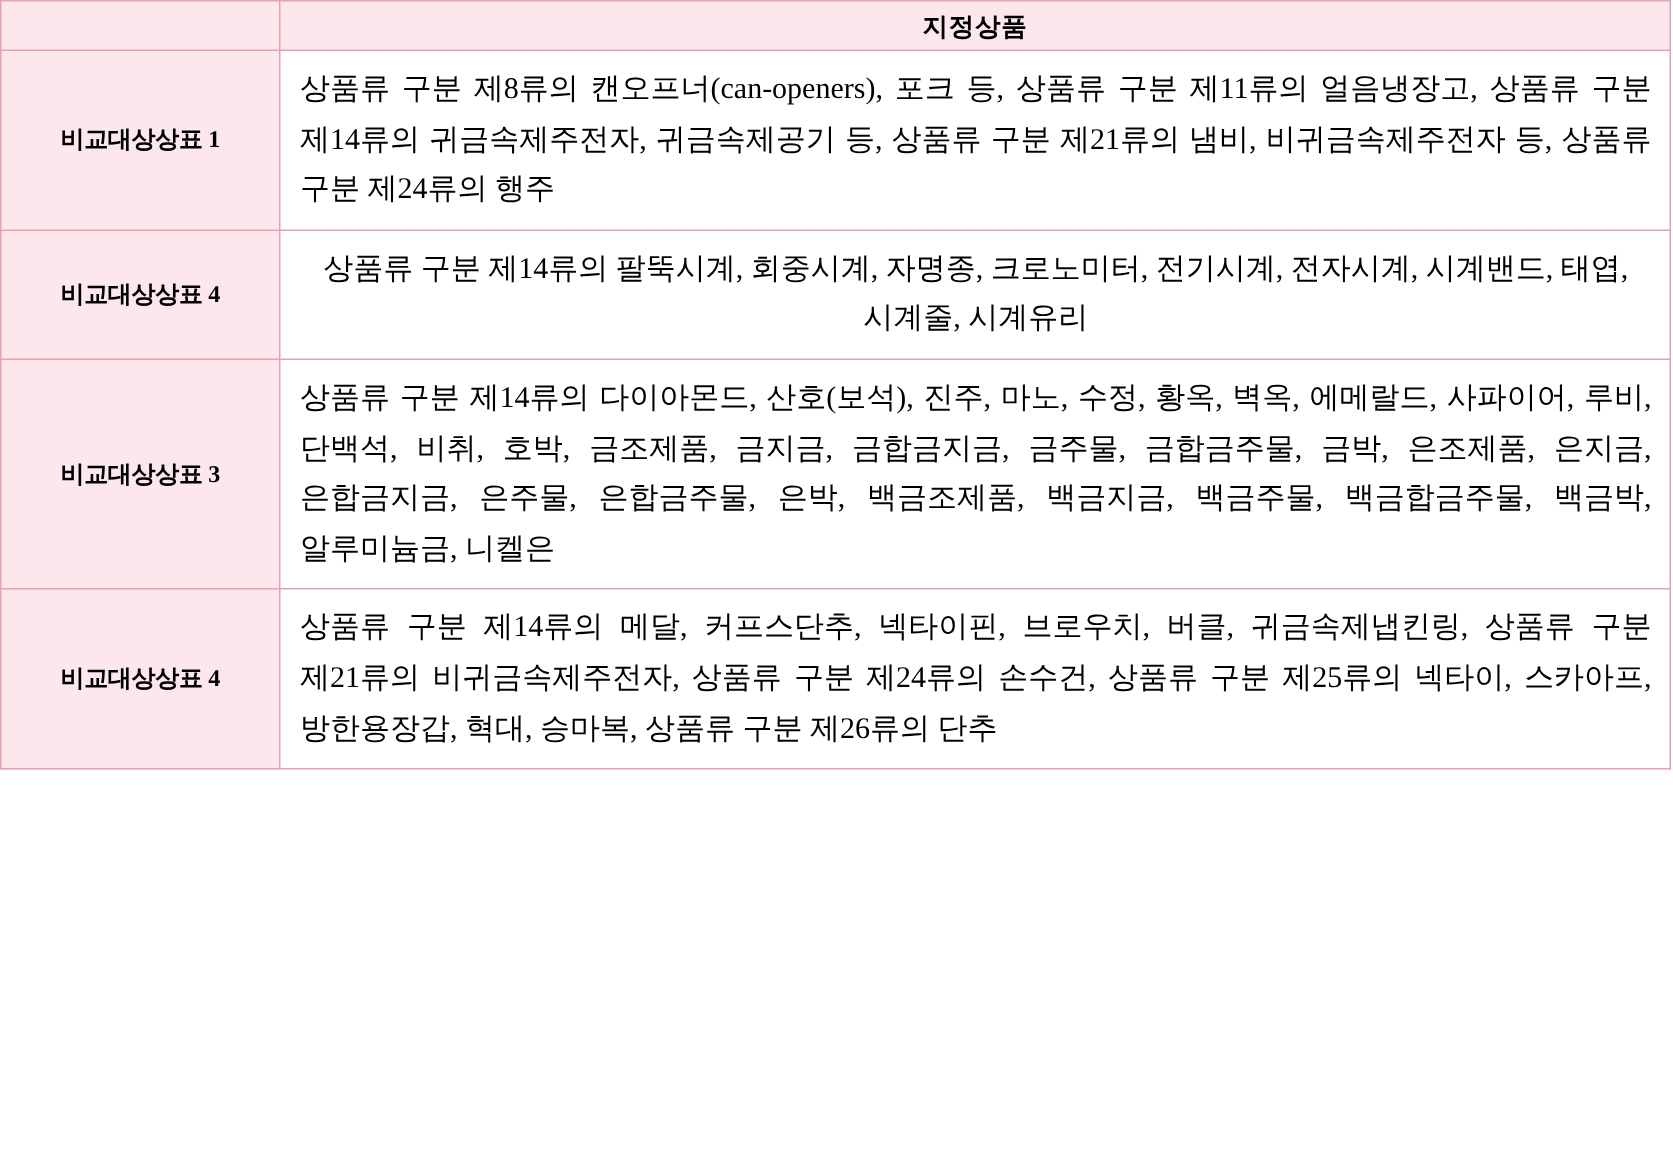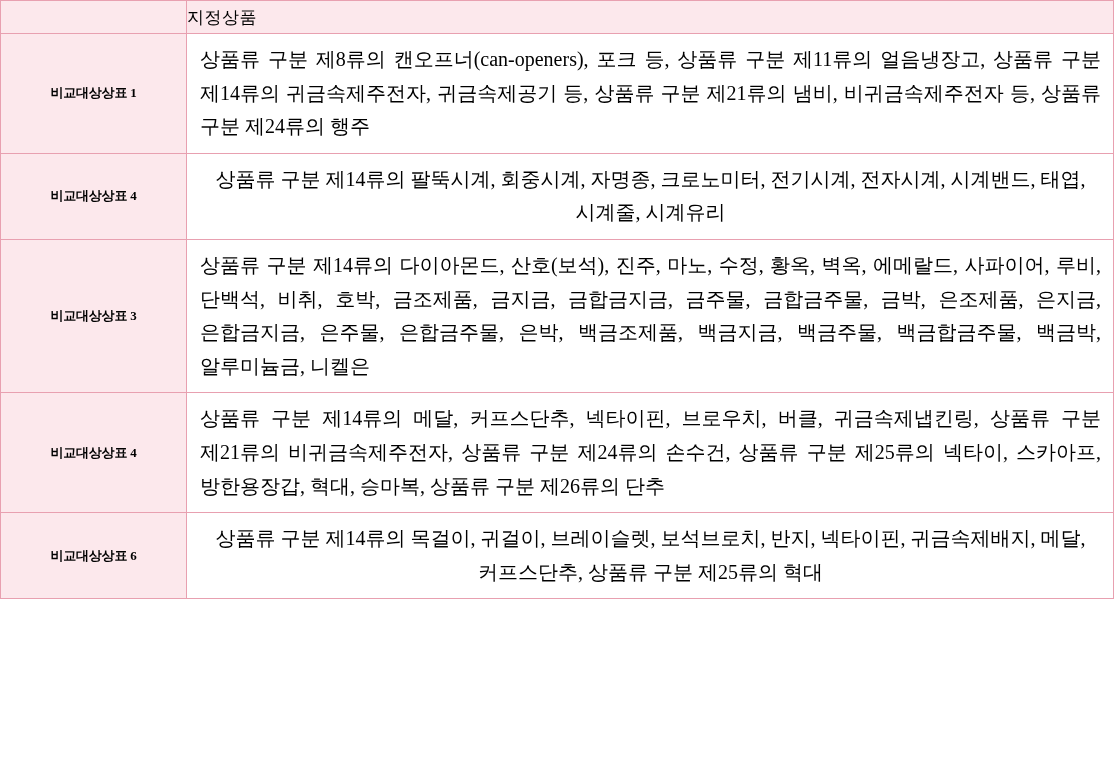--- a/index.html
+++ b/index.html
@@ -30,33 +30,33 @@
     padding: 0;
   }
 
   
   .head-blank {
     background: #fce8ec;
     height: 32px;
   }
   .head-title {
     background: #fce8ec;
-    text-align: left;
-    font-weight: normal;
+    text-align: center;
+    font-weight: bold;
     font-size: 17px;
     letter-spacing: 0.5px;
     height: 32px;
   }
 
   
   td.label-cell {
     background: #fce8ec;
     text-align: center;
     font-weight: bold;
-    font-size: 13px;
+    font-size: 16px;
     letter-spacing: -0.2px;
   }
 
   
   td.goods-cell {
     background: #ffffff;
     text-align: justify;
     text-justify: inter-ideograph;
     font-size: 20px;
     line-height: 1.68;
@@ -91,18 +91,14 @@
       <td class="goods-cell nojustify">상품류 구분 제14류의 팔뚝시계, 회중시계, 자명종, 크로노미터, 전기시계, 전자시계, 시계밴드, 태엽, 시계줄, 시계유리</td>
     </tr>
     <tr>
       <td class="label-cell" style="height:122px;">비교대상상표 3</td>
       <td class="goods-cell">상품류 구분 제14류의 다이아몬드, 산호(보석), 진주, 마노, 수정, 황옥, 벽옥, 에메랄드, 사파이어, 루비, 단백석, 비취, 호박, 금조제품, 금지금, 금합금지금, 금주물, 금합금주물, 금박, 은조제품, 은지금, 은합금지금, 은주물, 은합금주물, 은박, 백금조제품, 백금지금, 백금주물, 백금합금주물, 백금박, 알루미늄금, 니켈은</td>
     </tr>
     <tr>
       <td class="label-cell" style="height:102px;margin-left:13px;">비교대상상표 4</td>
       <td class="goods-cell">상품류 구분 제14류의 메달, 커프스단추, 넥타이핀, 브로우치, 버클, 귀금속제냅킨링, 상품류 구분 제21류의 비귀금속제주전자, 상품류 구분 제24류의 손수건, 상품류 구분 제25류의 넥타이, 스카아프, 방한용장갑, 혁대, 승마복, 상품류 구분 제26류의 단추</td>
     </tr>
-    <tr>
-      <td class="label-cell" style="height:84px;">비교대상상표 6</td>
-      <td class="goods-cell nojustify">상품류 구분 제14류의 목걸이, 귀걸이, 브레이슬렛, 보석브로치, 반지, 넥타이핀, 귀금속제배지, 메달, 커프스단추, 상품류 구분 제25류의 혁대</td>
-    </tr>
   </tbody>
 </table>
 
 </body></html>

